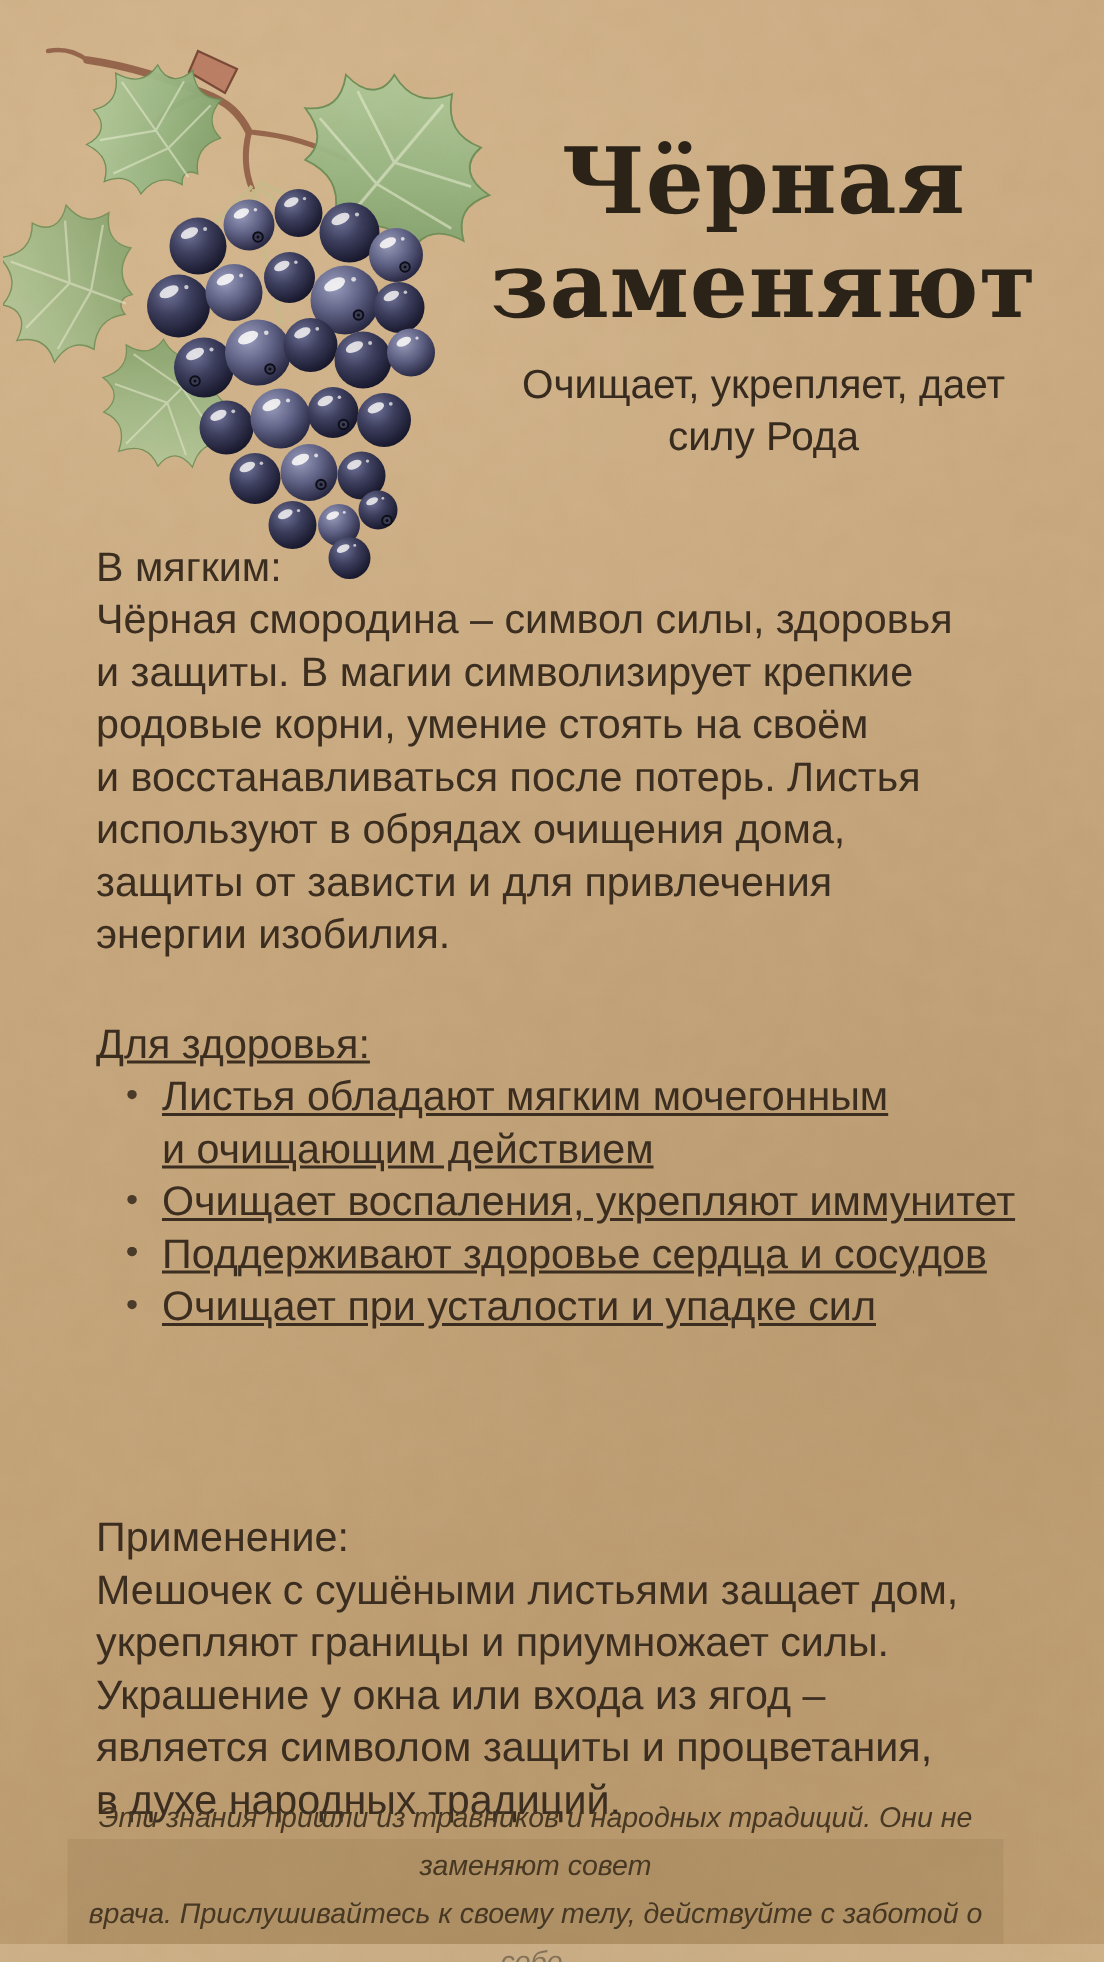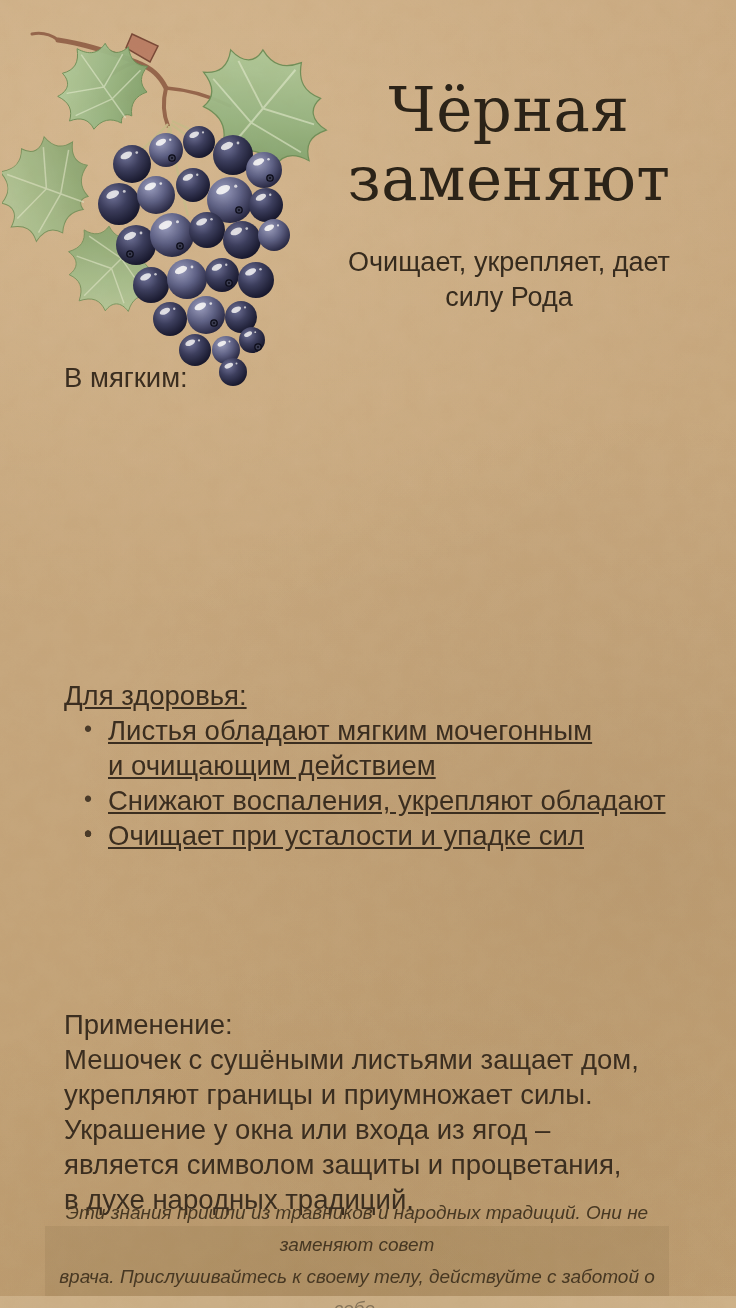--- a/index.html
+++ b/index.html
@@ -13,23 +13,23 @@
       radial-gradient(760px 520px at 45% 102%, rgba(104,76,42,.12), transparent 72%),
       linear-gradient(180deg,#cbac84 0%,#c7a87f 52%,#c1a175 100%);
     font-family:"Liberation Sans", sans-serif;
     color:#3b2e20;
   }
   .texture{position:absolute;inset:0;width:736px;height:1308px;mix-blend-mode:multiply;opacity:.55;pointer-events:none;z-index:5;}
 
   .illustration{position:absolute;left:2px;top:6px;width:340px;height:388px;z-index:2;}
 
   .title-block{position:absolute;left:286px;top:76px;width:446px;text-align:center;z-index:3;}
-  .title{margin:0;font-family:"DejaVu Serif","Liberation Serif",serif;font-weight:400;font-size:61px;line-height:1.13;color:#2b2318;letter-spacing:.5px;}
+  .title{margin:12px;font-family:"DejaVu Serif","Liberation Serif",serif;font-weight:700;font-size:61px;line-height:1.13;color:#2b2318;letter-spacing:.5px;}
   .title span{display:block;}
-  .subtitle{margin-top:31px;font-size:27px;line-height:1.3;color:#362b1e;white-space:pre-line;}
+  .subtitle{margin-top:13px;font-size:27px;line-height:1.3;color:#362b1e;white-space:pre-line;}
 
   .section{position:absolute;left:64px;width:644px;font-size:27.5px;line-height:35px;z-index:3;}
   .section-heading{font-size:27.5px;line-height:35px;}
   .section-body{white-space:pre-line;}
   #sec-magic{top:360px;}
   #sec-health{top:678px;text-decoration:underline;}
   #sec-application{top:1007px;}
 
   ul.health-list{list-style:none;margin:0;padding:0;}
   ul.health-list li{position:relative;padding-left:44px;}
@@ -156,39 +156,47 @@
     <h1 class="title">
       <span>Чёрная</span>
       <span>заменяют</span>
     </h1>
     <div class="subtitle">Очищает, укрепляет, дает
 силу Рода</div>
   </header>
 
   <section class="section" id="sec-magic">
     <div class="section-heading">В мягким:</div>
+    <div class="section-body">Чёрная смородина – символ силы, здоровья
+и защиты. В магии символизирует крепкие
+родовые корни, умение стоять на своём
+и восстанавливаться после потерь. Листья
+используют в обрядах очищения дома,
+защиты от зависти и для привлечения
+энергии изобилия.</div>
   </section>
 
   <section class="section" id="sec-health">
     <div class="section-heading">Для здоровья:</div>
     <ul class="health-list">
       <li>
         <span class="bullet">•</span>
         <span class="item-text">Листья обладают мягким мочегонным
 и очищающим действием</span>
       </li>
       <li>
         <span class="bullet">•</span>
-        <span class="item-text">Снижают воспаления, укрепляют обладают</span>
-      </li>
-      <li>
-        <span class="bullet">•</span>
-      </li>
-      <li>
-        <span class="bullet">•</span>
+        <span class="item-text">Очищает воспаления, укрепляют иммунитет</span>
+      </li>
+      <li>
+        <span class="bullet">•</span>
+      </li>
+      <li>
+        <span class="bullet">•</span>
+        <span class="item-text">Поддерживают здоровье сердца и сосудов</span>
       </li>
       <li>
         <span class="bullet">•</span>
         <span class="item-text">Очищает при усталости и упадке сил</span>
       </li>
     </ul>
   </section>
 
   <section class="section" id="sec-application">
     <div class="section-heading">Применение:</div>

